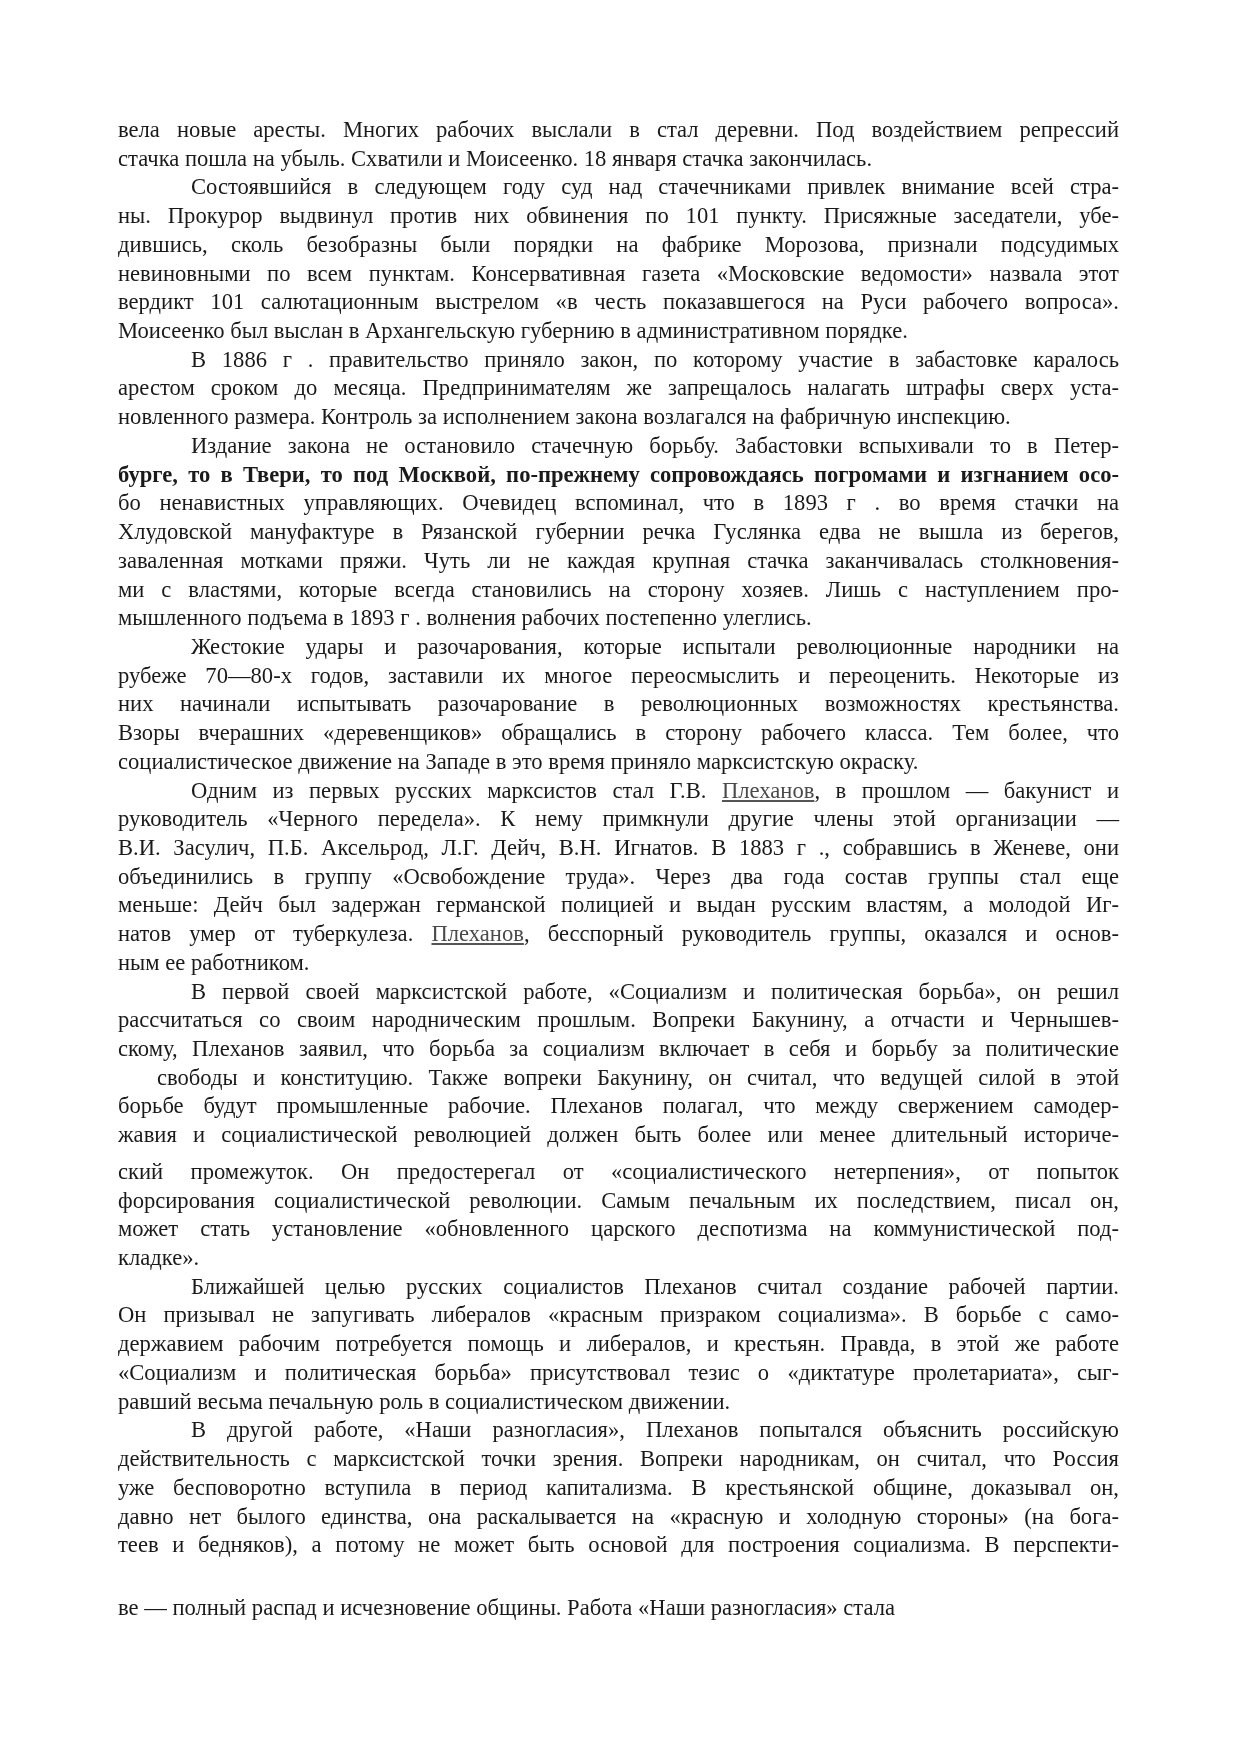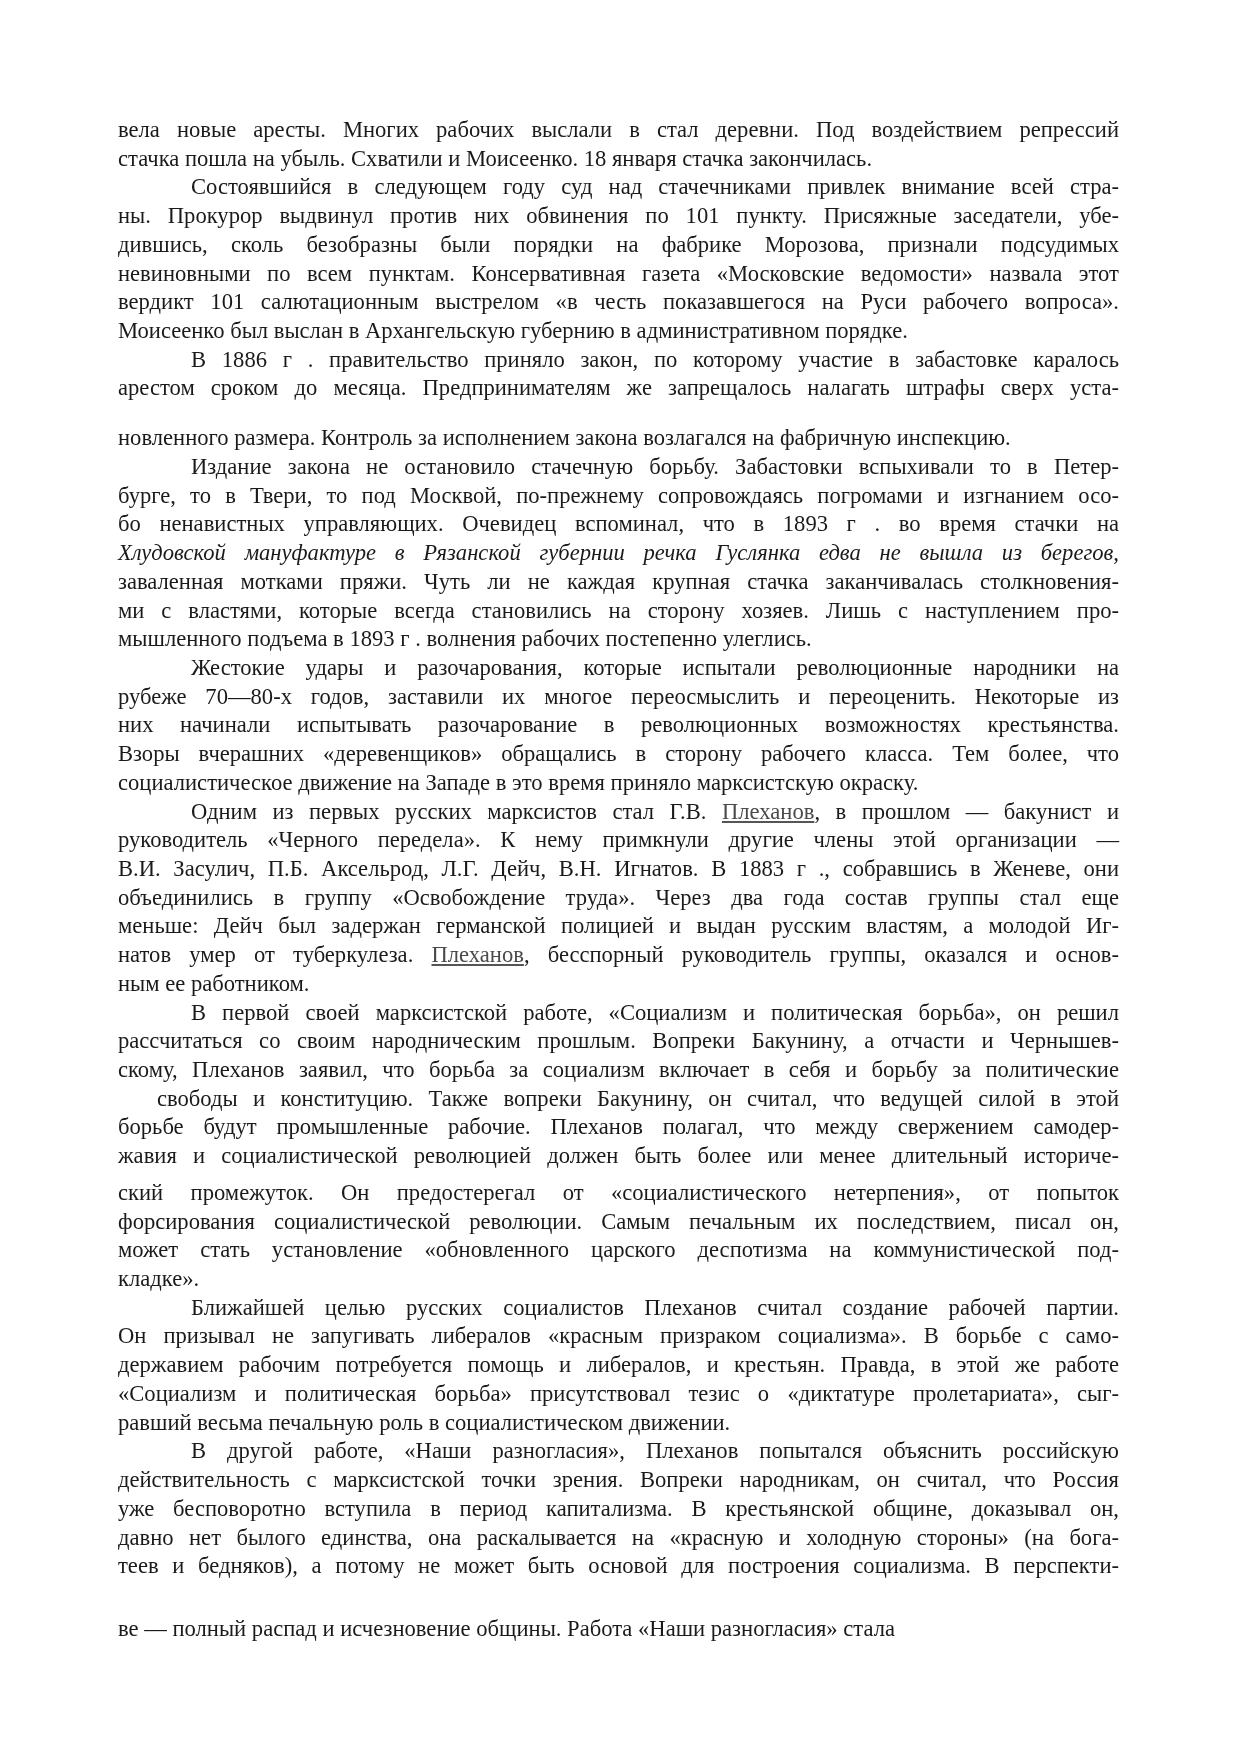--- a/index.html
+++ b/index.html
@@ -29,27 +29,27 @@
       <span class="line indent" style="display: block;"><span>Состоявшийся в следующем году суд над стачечниками привлек внимание всей стра-</span></span>
       <span class="line" style="display: block;"><span>ны. Прокурор выдвинул против них обвинения по 101 пункту. Присяжные заседатели, убе-</span></span>
       <span class="line" style="display: block;"><span>дившись, сколь безобразны были порядки на фабрике Морозова, признали подсудимых</span></span>
       <span class="line" style="display: block;"><span>невиновными по всем пунктам. Консервативная газета «Московские ведомости» назвала этот</span></span>
       <span class="line" style="display: block;"><span>вердикт 101 салютационным выстрелом «в честь показавшегося на Руси рабочего вопроса».</span></span>
       <span class="line last" style="display: block;">Моисеенко был выслан в Архангельскую губернию в административном порядке.</span>
     </div>
     <div>
       <span class="line indent" style="display: block;"><span>В 1886 г . правительство приняло закон, по которому участие в забастовке каралось</span></span>
       <span class="line" style="display: block;"><span>арестом сроком до месяца. Предпринимателям же запрещалось налагать штрафы сверх уста-</span></span>
-      <span class="line last" style="display: block; margin-top: 21px;">новленного размера. Контроль за исполнением закона возлагался на фабричную инспекцию.</span>
+      <span class="line last" style="display: block;">новленного размера. Контроль за исполнением закона возлагался на фабричную инспекцию.</span>
     </div>
     <div>
       <span class="line indent" style="display: block;"><span>Издание закона не остановило стачечную борьбу. Забастовки вспыхивали то в Петер-</span></span>
-      <span class="line" style="display: block;"><span>бурге, то в Твери, то под Москвой, по-прежнему сопровождаясь погромами и изгнанием осо-</span></span>
+      <span class="line" style="display: block; font-weight: bold;"><span>бурге, то в Твери, то под Москвой, по-прежнему сопровождаясь погромами и изгнанием осо-</span></span>
       <span class="line" style="display: block;"><span>бо ненавистных управляющих. Очевидец вспоминал, что в 1893 г . во время стачки на</span></span>
-      <span class="line" style="display: block; font-style: italic;"><span>Хлудовской мануфактуре в Рязанской губернии речка Гуслянка едва не вышла из берегов,</span></span>
+      <span class="line" style="display: block;"><span>Хлудовской мануфактуре в Рязанской губернии речка Гуслянка едва не вышла из берегов,</span></span>
       <span class="line" style="display: block;"><span>заваленная мотками пряжи. Чуть ли не каждая крупная стачка заканчивалась столкновения-</span></span>
       <span class="line" style="display: block;"><span>ми с властями, которые всегда становились на сторону хозяев. Лишь с наступлением про-</span></span>
       <span class="line last" style="display: block;">мышленного подъема в 1893 г . волнения рабочих постепенно улеглись.</span>
     </div>
     <div>
       <span class="line indent" style="display: block;"><span>Жестокие удары и разочарования, которые испытали революционные народники на</span></span>
       <span class="line" style="display: block;"><span>рубеже 70—80-х годов, заставили их многое переосмыслить и переоценить. Некоторые из</span></span>
       <span class="line" style="display: block;"><span>них начинали испытывать разочарование в революционных возможностях крестьянства.</span></span>
       <span class="line" style="display: block;"><span>Взоры вчерашних «деревенщиков» обращались в сторону рабочего класса. Тем более, что</span></span>
       <span class="line last" style="display: block;">социалистическое движение на Западе в это время приняло марксистскую окраску.</span>

